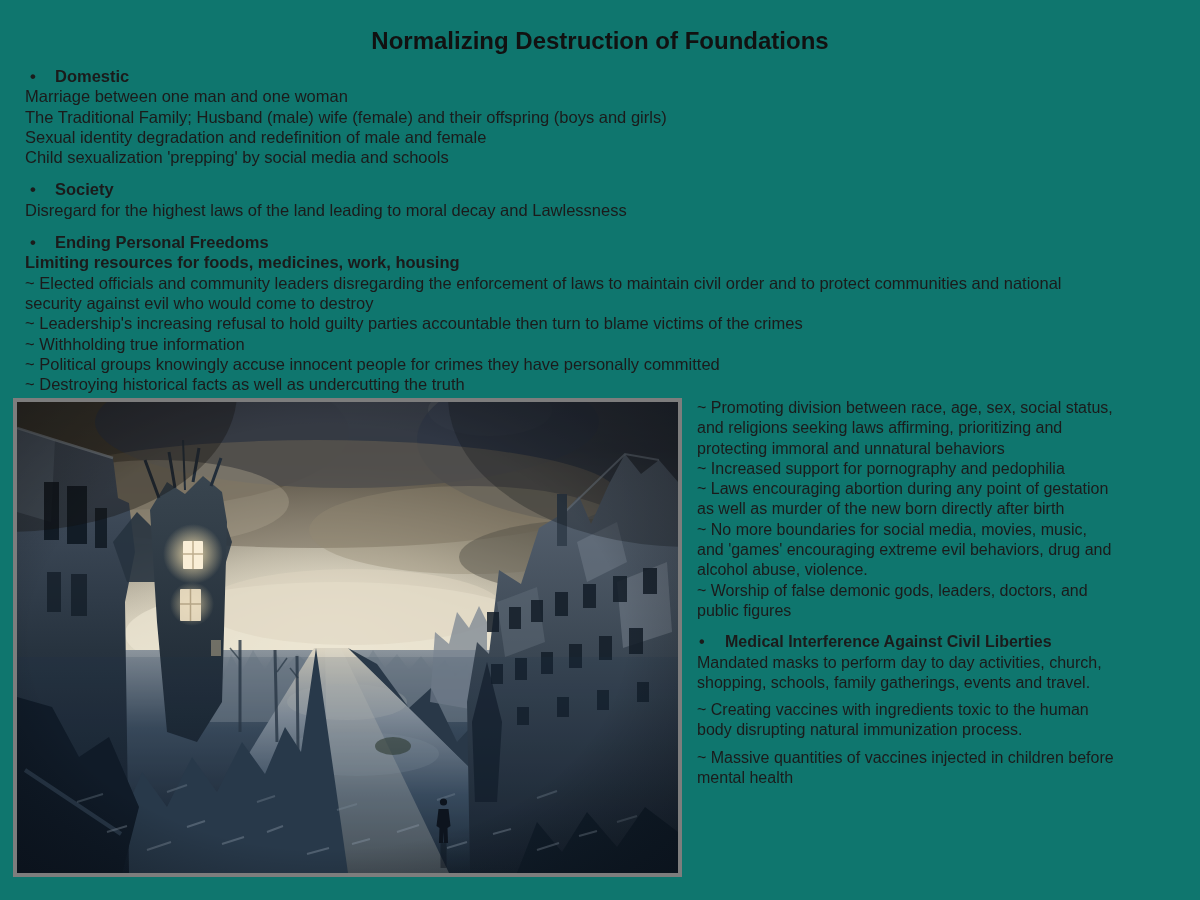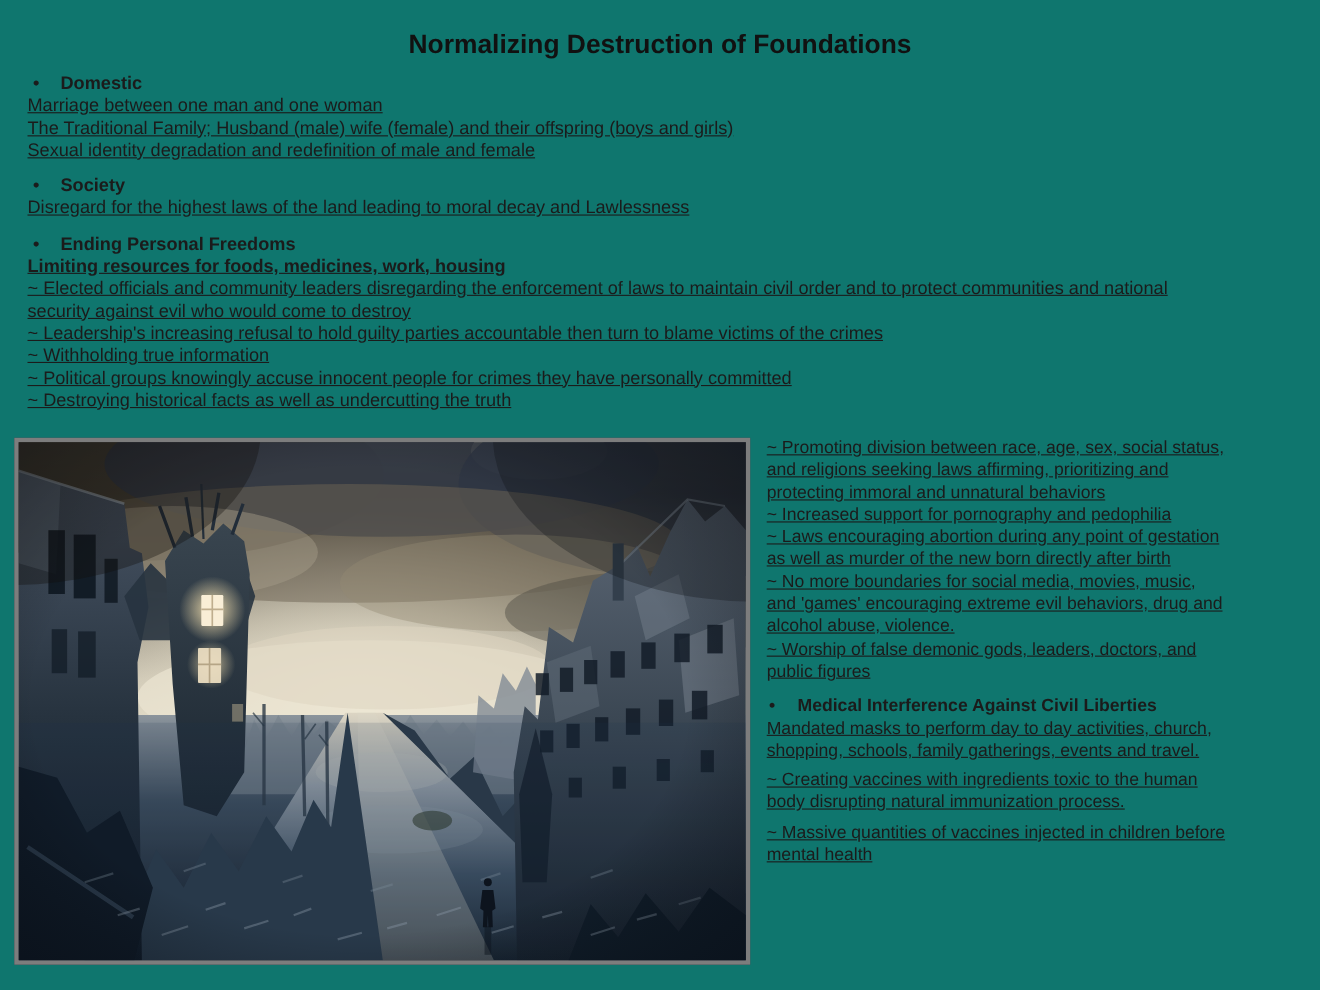--- a/index.html
+++ b/index.html
@@ -6,21 +6,21 @@
   .page{position:relative;width:1200px;height:900px;background:#0f766e;overflow:hidden;
         font-family:"Liberation Sans","DejaVu Sans",sans-serif;color:#1b1b1b;}
   .title{position:absolute;left:0;right:0;top:27px;text-align:center;
          font-size:24px;font-weight:bold;margin:0;color:#111;}
   .content{position:absolute;left:25px;top:66px;width:1160px;
            font-size:16.5px;line-height:20.3px;}
   .sec{margin:0;}
   .sec + .sec{margin-top:12px;}
   .head-row{display:flex;font-weight:bold;}
   .bullet{display:inline-block;width:30px;padding-left:5px;box-sizing:border-box;flex:0 0 30px;}
-  .ln{margin:0;white-space:nowrap;text-decoration:underline;}
+  .ln{margin:0;white-space:nowrap;}
   .bold-ln{font-weight:bold;}
   .image-frame{position:absolute;left:13px;top:398px;width:661px;height:471px;
                border:4px solid #7d7d7d;margin:0;padding:0;background:#2a3440;}
   .image-frame svg{display:block;width:661px;height:471px;}
   .r-col{position:absolute;left:697px;top:398px;width:500px;
          font-size:16px;line-height:20.3px;}
   .r-head{display:flex;font-weight:bold;margin-top:11px;}
   .r-head .bullet{width:28px;flex:0 0 28px;padding-left:2px;}
   .gap{margin-top:7px;}
 </style>
@@ -34,20 +34,21 @@
   <div class="content">
 
     <section class="sec">
       <div class="head-row">
         <span class="bullet">•</span>
         <span>Domestic</span>
       </div>
       <p class="ln">Marriage between one man and one woman</p>
       <p class="ln">The Traditional Family; Husband (male) wife (female) and their offspring (boys and girls)</p>
       <p class="ln">Sexual identity degradation and redefinition of male and female</p>
+      <p class="ln">Child sexualization 'prepping' by social media and schools</p>
     </section>
 
     <section class="sec">
       <div class="head-row">
         <span class="bullet">•</span>
         <span>Society</span>
       </div>
       <p class="ln">Disregard for the highest laws of the land leading to moral decay and Lawlessness</p>
     </section>
 

